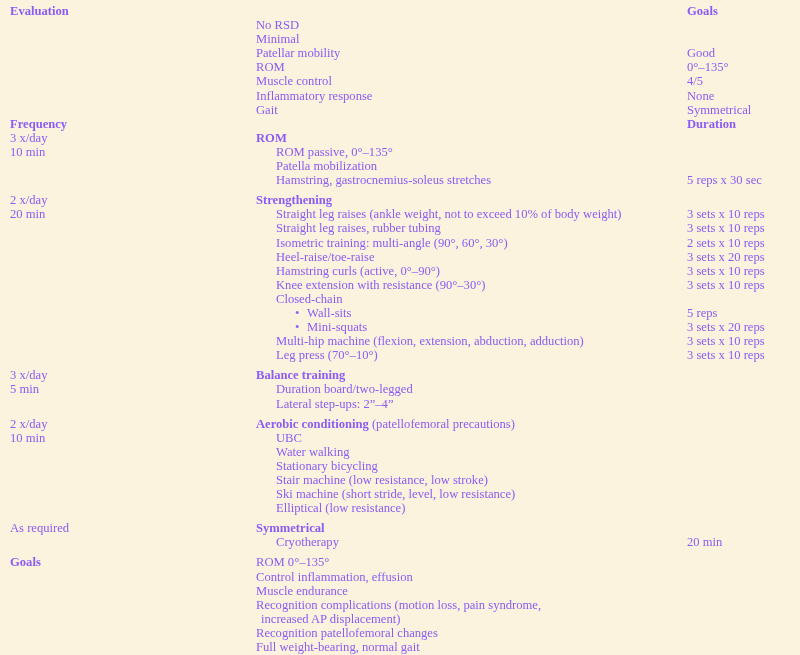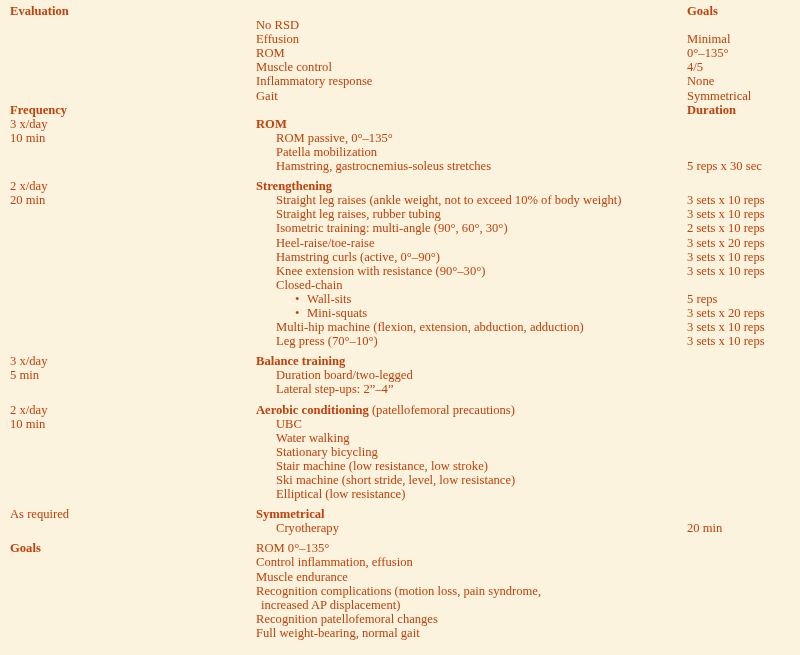--- a/index.html
+++ b/index.html
@@ -1,21 +1,21 @@
 <!DOCTYPE html>
 <html><head>
 <meta charset="utf-8">
 <style>
   html, body { margin: 0; padding: 0; }
   .page {
     width: 800px;
     height: 655px;
     box-sizing: border-box;
     background: #fbf3dd;
-    color: #c2410c;
+    color: #8b5cf6;
     font-family: "Liberation Serif", "DejaVu Serif", serif;
     font-size: 12.6px;
     line-height: 14.1px;
     padding: 4px 0 0 10px;
     overflow: hidden;
   }
   .row {
     display: grid;
     grid-template-columns: 246px 431px 1fr;
     align-items: baseline;
@@ -41,22 +41,26 @@
           <span class="cell bold">Evaluation</span>
           <span class="cell mid-plain"></span>
           <span class="cell bold">Goals</span>
         </div>
         <div class="row">
           <span class="cell"></span>
           <span class="cell">No RSD</span>
         </div>
         <div class="row">
           <span class="cell"></span>
-          <span class="cell mid-plain">Effusion</span>
           <span class="cell">Minimal</span>
+        </div>
+        <div class="row">
+          <span class="cell"></span>
+          <span class="cell mid-plain">Patellar mobility</span>
+          <span class="cell">Good</span>
         </div>
         <div class="row">
           <span class="cell"></span>
           <span class="cell mid-plain">ROM</span>
           <span class="cell">0°–135°</span>
         </div>
         <div class="row">
           <span class="cell"></span>
           <span class="cell mid-plain">Muscle control</span>
           <span class="cell">4/5</span>

